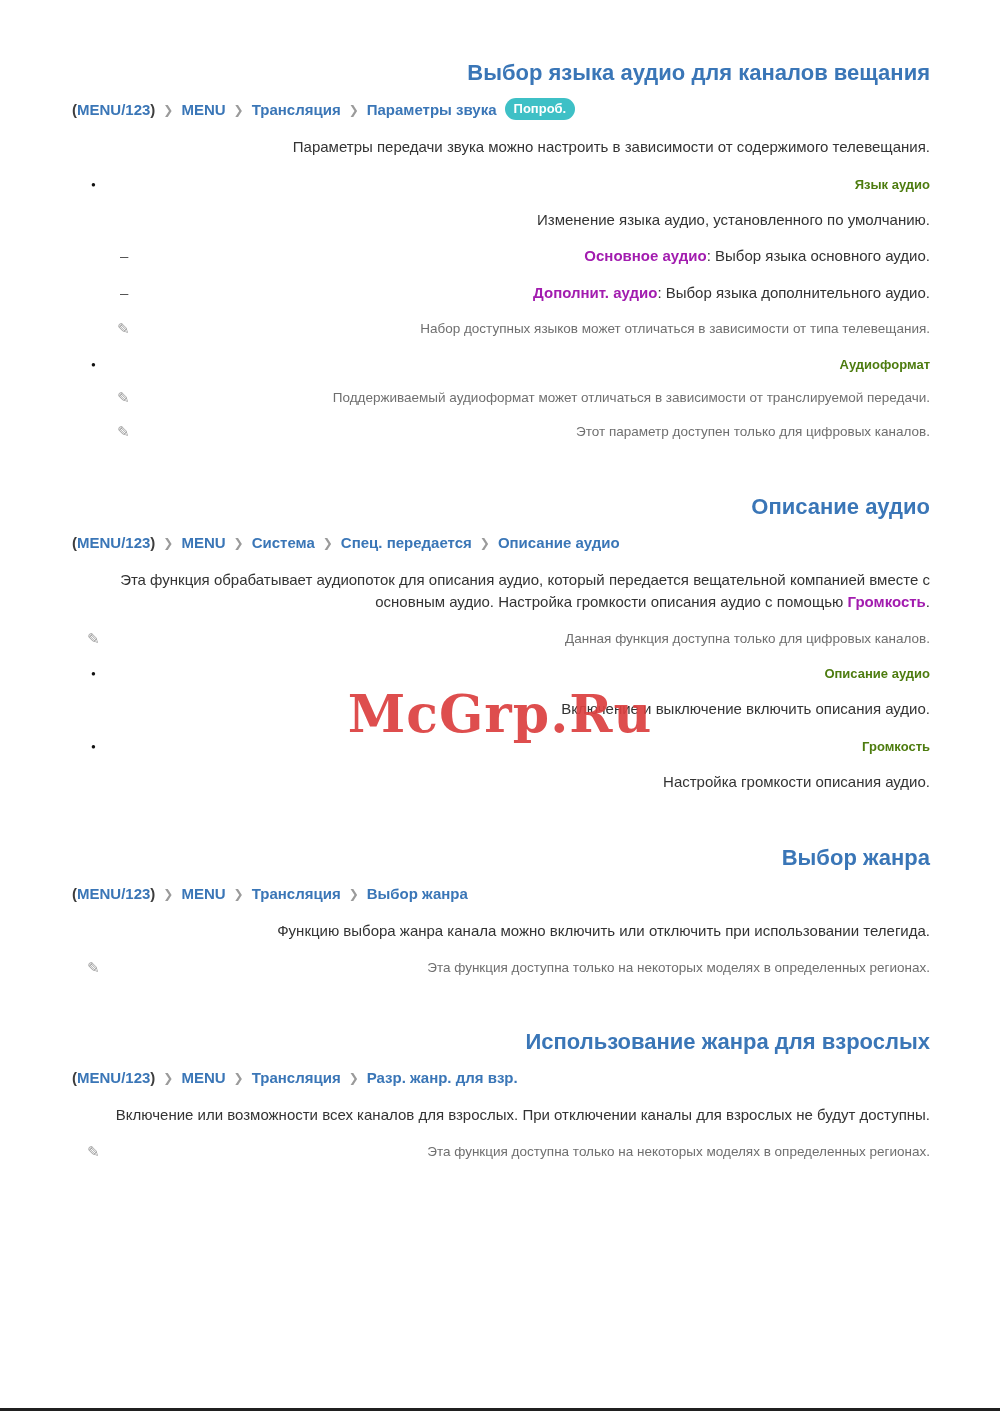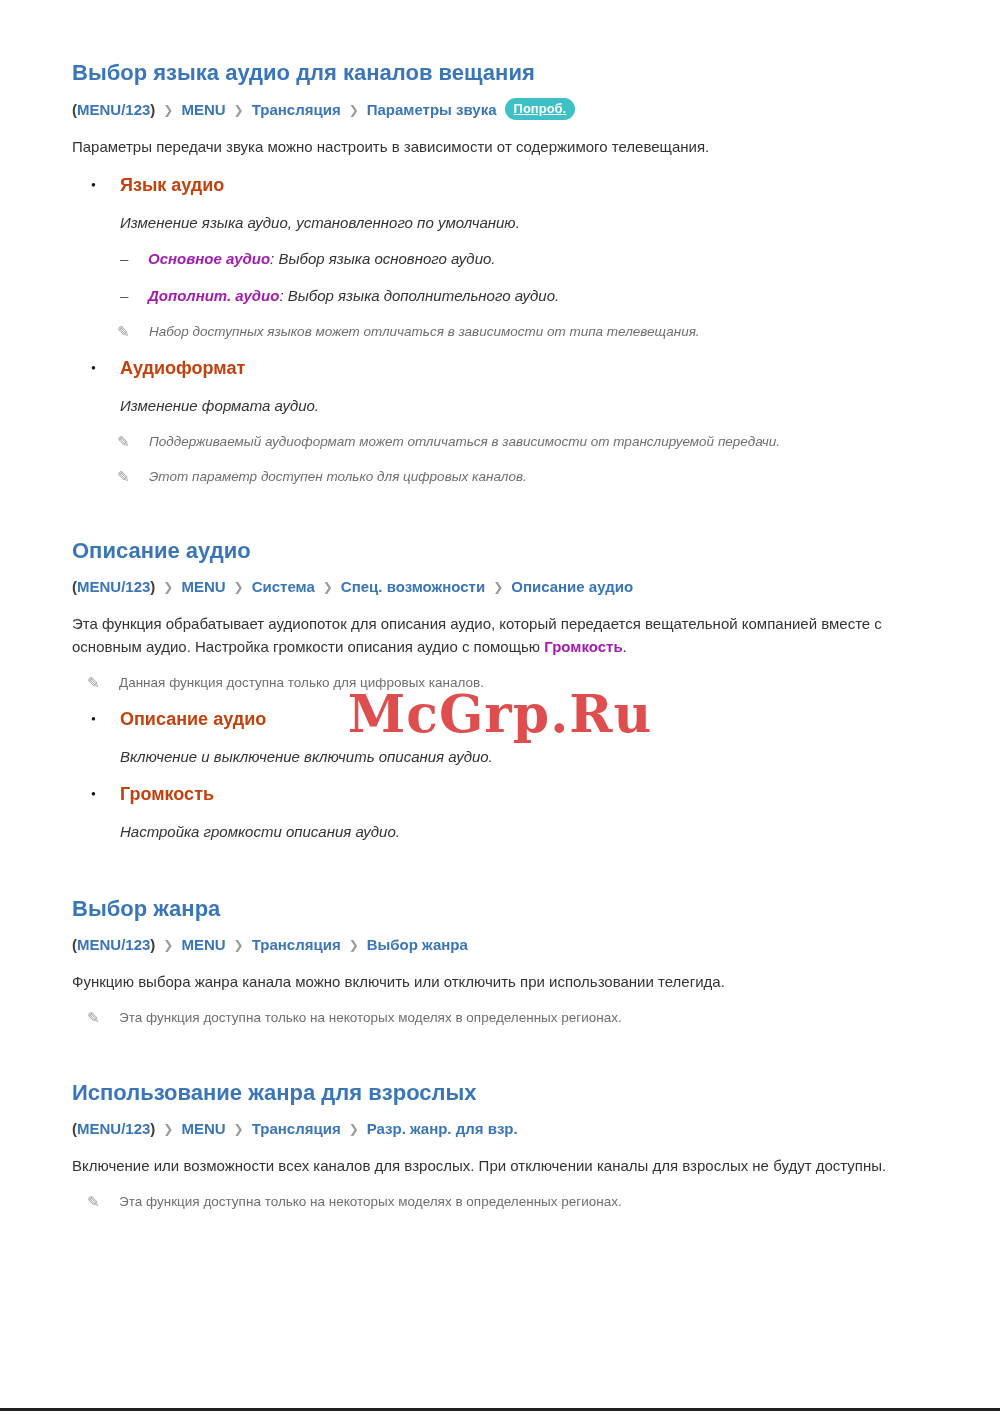--- a/index.html
+++ b/index.html
@@ -4,38 +4,38 @@
 <style>
   * { box-sizing: border-box; }
   html, body { margin: 0; padding: 0; }
   body {
     width: 1000px; height: 1414px;
     background: #ffffff;
     position: relative; overflow: hidden;
     font-family: "Liberation Sans", "DejaVu Sans", sans-serif;
     color: #333333;
   }
-  .page { padding: 60px 70px 0 72px; }
+  .page { padding: 60px 70px 0 72px; text-align: right; }
 
   .section + .section { margin-top: 52px; }
   .section-title { margin: 0 0 12px; font-size: 22px; font-weight: 700; color: #3a76b7; }
 
   .breadcrumb { display: flex; align-items: center; flex-wrap: wrap; margin: 9px 0 14px; font-size: 15px; font-weight: 700; line-height: 1.4; }
   .paren { color: #3d3d3d; }
   .crumb { color: #3a76b7; }
   .chev { color: #9b9b9b; font-size: 12px; margin: 0 8px; position: relative; top: 1px; }
-  .badge { display: inline-block; margin-left: 8px; padding: 4px 9px 5px; border-radius: 13px; background: #3ec0c6; color: #ffffff; font-size: 13px; font-weight: 700; line-height: 1; text-decoration: underline; }
+  .badge { display: inline-block; margin-left: 8px; padding: 4px 9px 5px; border-radius: 13px; background: #3ec0c6; color: #ffffff; font-size: 13px; font-weight: 700; line-height: 1; }
 
   .para { margin: 16px 0 12px; font-size: 15px; line-height: 1.5; }
   .term-inline { color: #a21caf; font-weight: 700; }
 
   .bullet-term-row { position: relative; padding-left: 48px; margin: 16px 0 12px; }
   .bullet-dot { position: absolute; left: 19px; top: 5px; font-size: 8px; color: #111111; }
-  .bullet-term { color: #c2410c; font-weight: 700; font-size: 18px; }
-  .bullet-body { padding-left: 48px; font-style: italic; }
+  .bullet-term { color: #4d7c0f; font-weight: 700; font-size: 13px; }
+  .bullet-body { padding-left: 48px; }
 
   .dash-row { position: relative; padding-left: 28px; margin: 14px 0; font-size: 15px; line-height: 1.5; }
   .dash-mark { position: absolute; left: 0; top: 0; color: #555555; }
 
   .note { position: relative; padding-left: 34px; margin: 15px 0; font-size: 13.5px; line-height: 1.45; color: #6f6f6f; }
   .pencil { position: absolute; left: 2px; top: -1px; font-size: 15px; color: #9b9b9b; }
   .note-top { margin-left: 13px; }
   .bullet-body .note { margin-left: -5px; }
 
   .watermark {
@@ -90,21 +90,20 @@
         </div>
       </div>
     </div>
 
     <div>
       <div class="bullet-term-row">
         <span class="bullet-dot">●</span>
         <span class="bullet-term">Аудиоформат</span>
       </div>
       <div class="bullet-body">
-        <p class="para">Изменение формата аудио.</p>
 
         <div class="note">
           <span class="pencil">✎</span>
           <span>Поддерживаемый аудиоформат может отличаться в зависимости от транслируемой передачи.</span>
         </div>
         <div class="note">
           <span class="pencil">✎</span>
           <span>Этот параметр доступен только для цифровых каналов.</span>
         </div>
       </div>
@@ -114,21 +113,21 @@
   <section class="section">
     <h2 class="section-title">Описание аудио</h2>
 
     <div class="breadcrumb">
       <span><span class="paren">(</span><span class="crumb">MENU/123</span><span class="paren">)</span></span>
       <span class="chev">❯</span>
       <span class="crumb">MENU</span>
       <span class="chev">❯</span>
       <span class="crumb">Система</span>
       <span class="chev">❯</span>
-      <span class="crumb">Спец. возможности</span>
+      <span class="crumb">Спец. передается</span>
       <span class="chev">❯</span>
       <span class="crumb">Описание аудио</span>
     </div>
 
     <p class="para"><span>Эта функция обрабатывает аудиопоток для описания аудио, который передается вещательной компанией вместе с основным аудио. Настройка громкости описания аудио с помощью </span><span class="term-inline">Громкость</span><span>.</span></p>
 
     <div class="note note-top">
       <span class="pencil">✎</span>
       <span>Данная функция доступна только для цифровых каналов.</span>
     </div>

